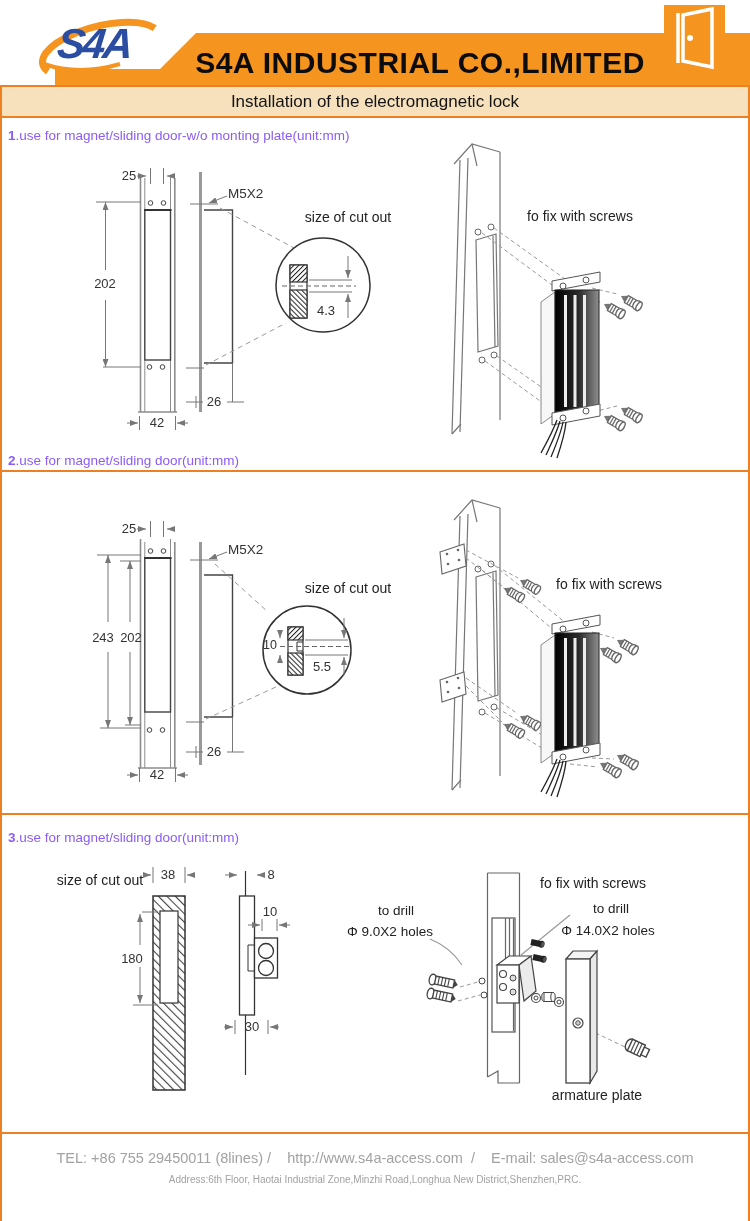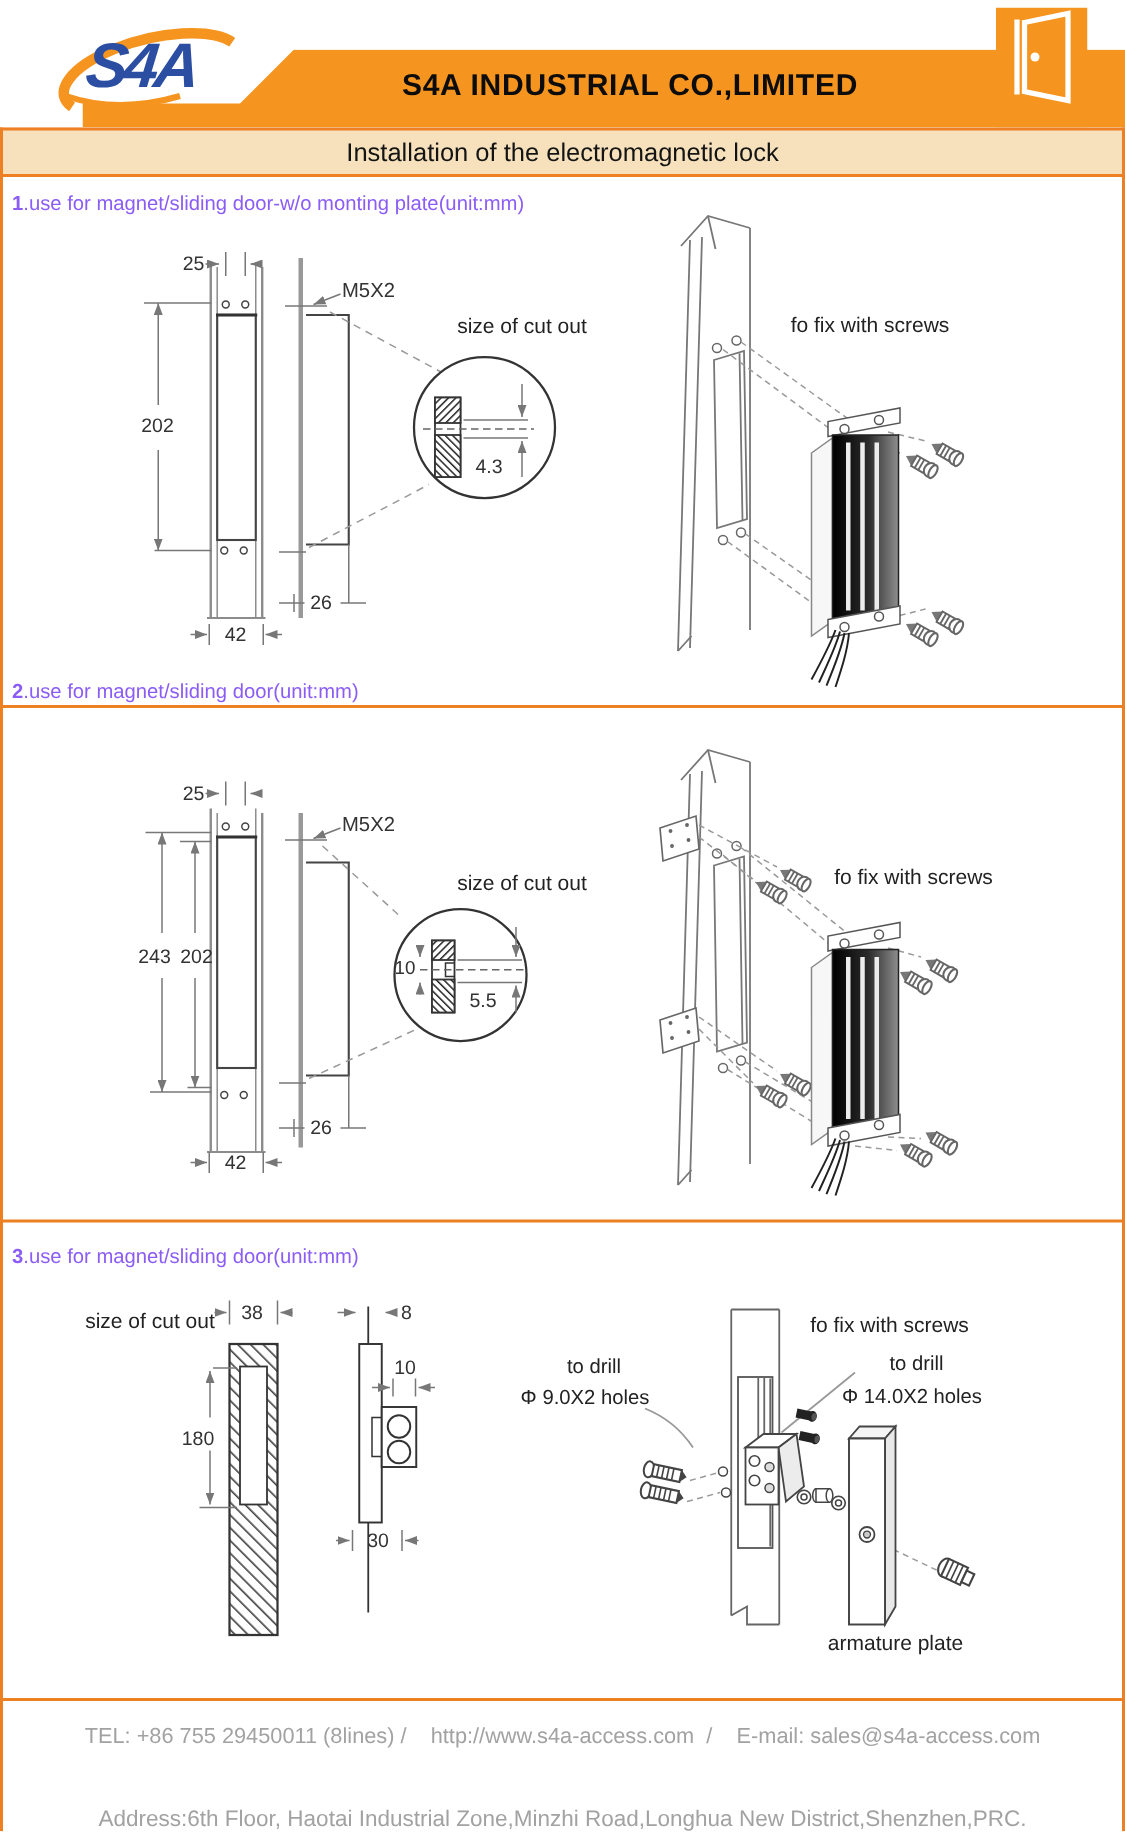--- a/index.html
+++ b/index.html
@@ -3,21 +3,21 @@
 <meta charset="utf-8">
 <style>
   html,body{margin:0;padding:0;background:#fff;}
   #page{position:relative;width:750px;height:1221px;background:#fff;overflow:hidden;
         font-family:"Liberation Sans", sans-serif;}
   .abs{position:absolute;}
   
   .band{position:absolute;left:0;top:33px;width:750px;height:52px;background:#F5941E;
         clip-path:polygon(196px 0,750px 0,750px 52px,55px 52px,55px 36px,160px 36px);}
   .band-title{position:absolute;left:140px;top:46px;width:560px;text-align:center;
-        font-size:20px;font-weight:bold;letter-spacing:.5px;color:#0c0c0c;}
+        font-size:30px;font-weight:bold;letter-spacing:.5px;color:#0c0c0c;}
   .banner{position:absolute;left:0;top:85px;width:750px;height:33px;background:#F6E1BC;
         border:2px solid #ED8022;box-sizing:border-box;display:flex;align-items:center;justify-content:center;
         font-size:17px;font-weight:500;color:#141414;text-align:center;}
   .divider{position:absolute;left:0;width:750px;height:2px;background:#ED8022;}
   .sideL{position:absolute;left:0;top:85px;width:2px;height:1136px;background:#ED8022;}
   .sideR{position:absolute;left:748px;top:85px;width:2px;height:1136px;background:#ED8022;}
   .sec-head{position:absolute;left:8px;font-size:13.5px;color:#8b5cf6;}
   .sec-head .b{font-weight:bold;}
   .footer-line{position:absolute;left:0;width:750px;text-align:center;color:#A2A2A2;}
   svg text{font-family:"Liberation Sans", sans-serif;}
@@ -529,15 +529,15 @@
 
   <div class="divider" style="top:1132px;"></div>
 
   <div class="footer-line" style="top:1150px;font-size:14.5px;">
     <span>TEL: +86 755 29450011 (8lines)</span>
     <span>/</span>&nbsp;&nbsp;&nbsp;
     <span>http://www.s4a-access.com</span>&nbsp;
     <span>/</span>&nbsp;&nbsp;&nbsp;
     <span>E-mail: sales@s4a-access.com</span>
   </div>
-  <div class="footer-line" style="top:1204px;font-size:15px;">Address:6th Floor, Haotai Industrial Zone,Minzhi Road,Longhua New District,Shenzhen,PRC.</div>
+  <div class="footer-line" style="top:1174px;font-size:10px;">Address:6th Floor, Haotai Industrial Zone,Minzhi Road,Longhua New District,Shenzhen,PRC.</div>
 
 </div>
 
 </body></html>

